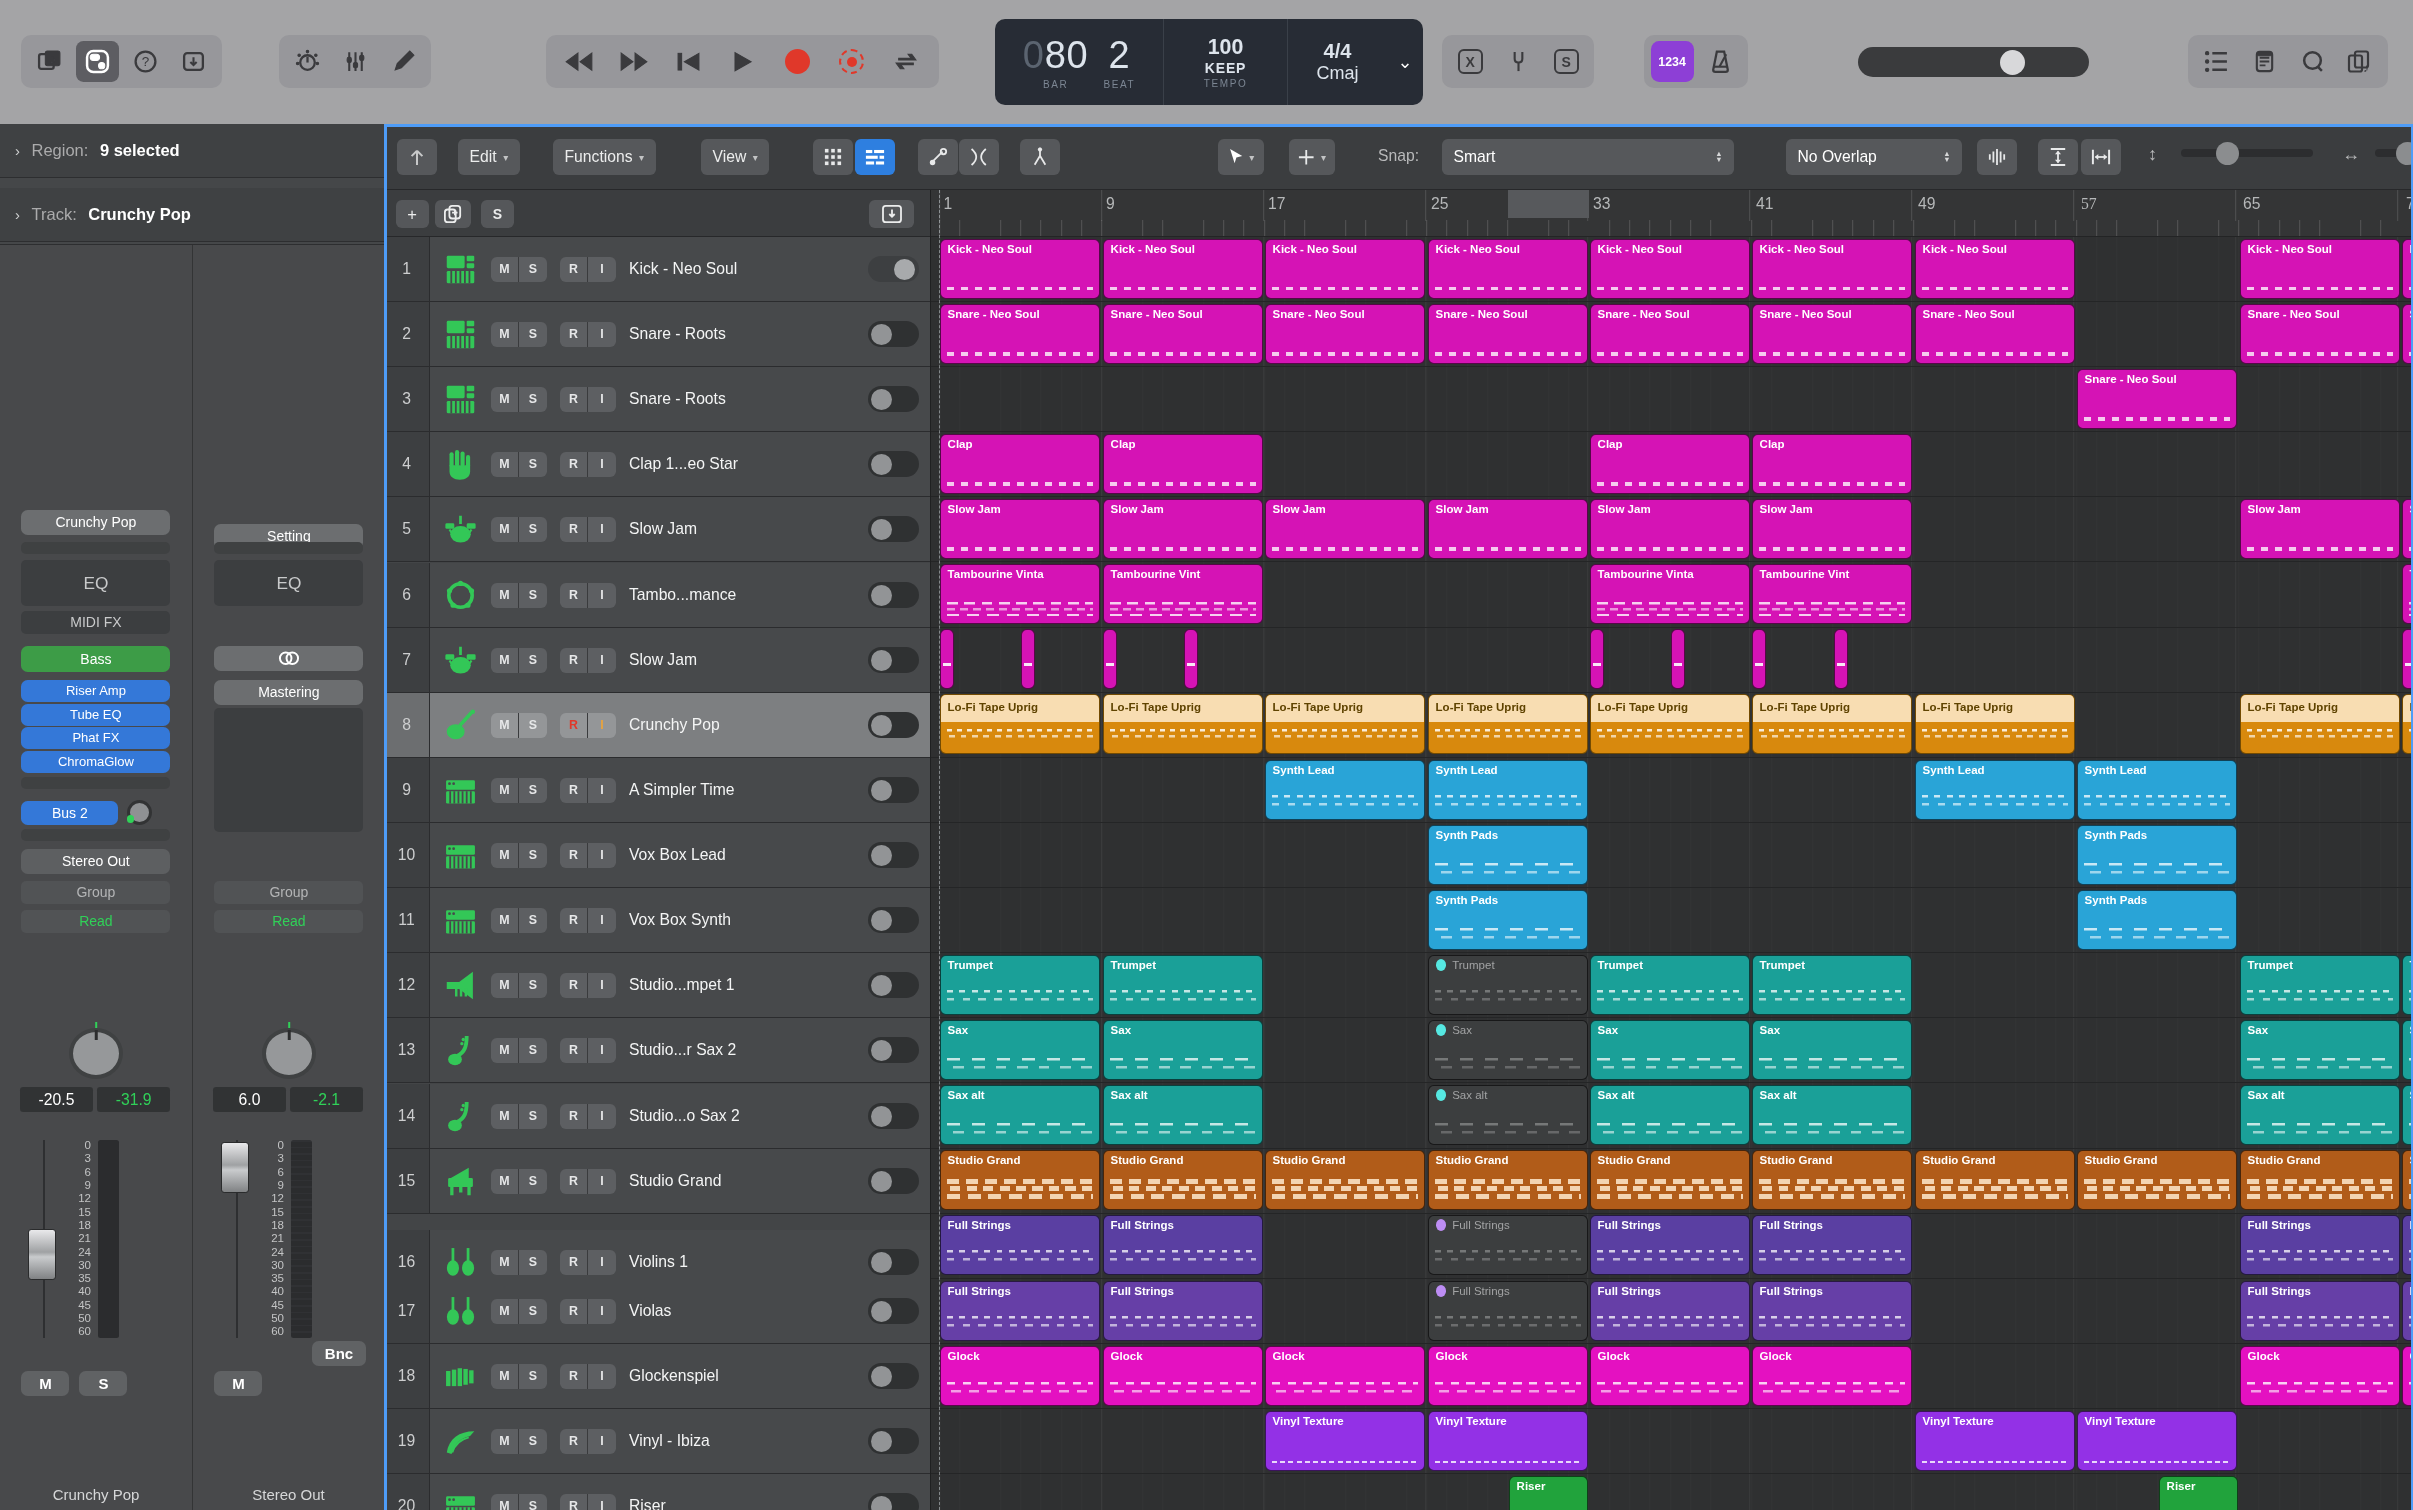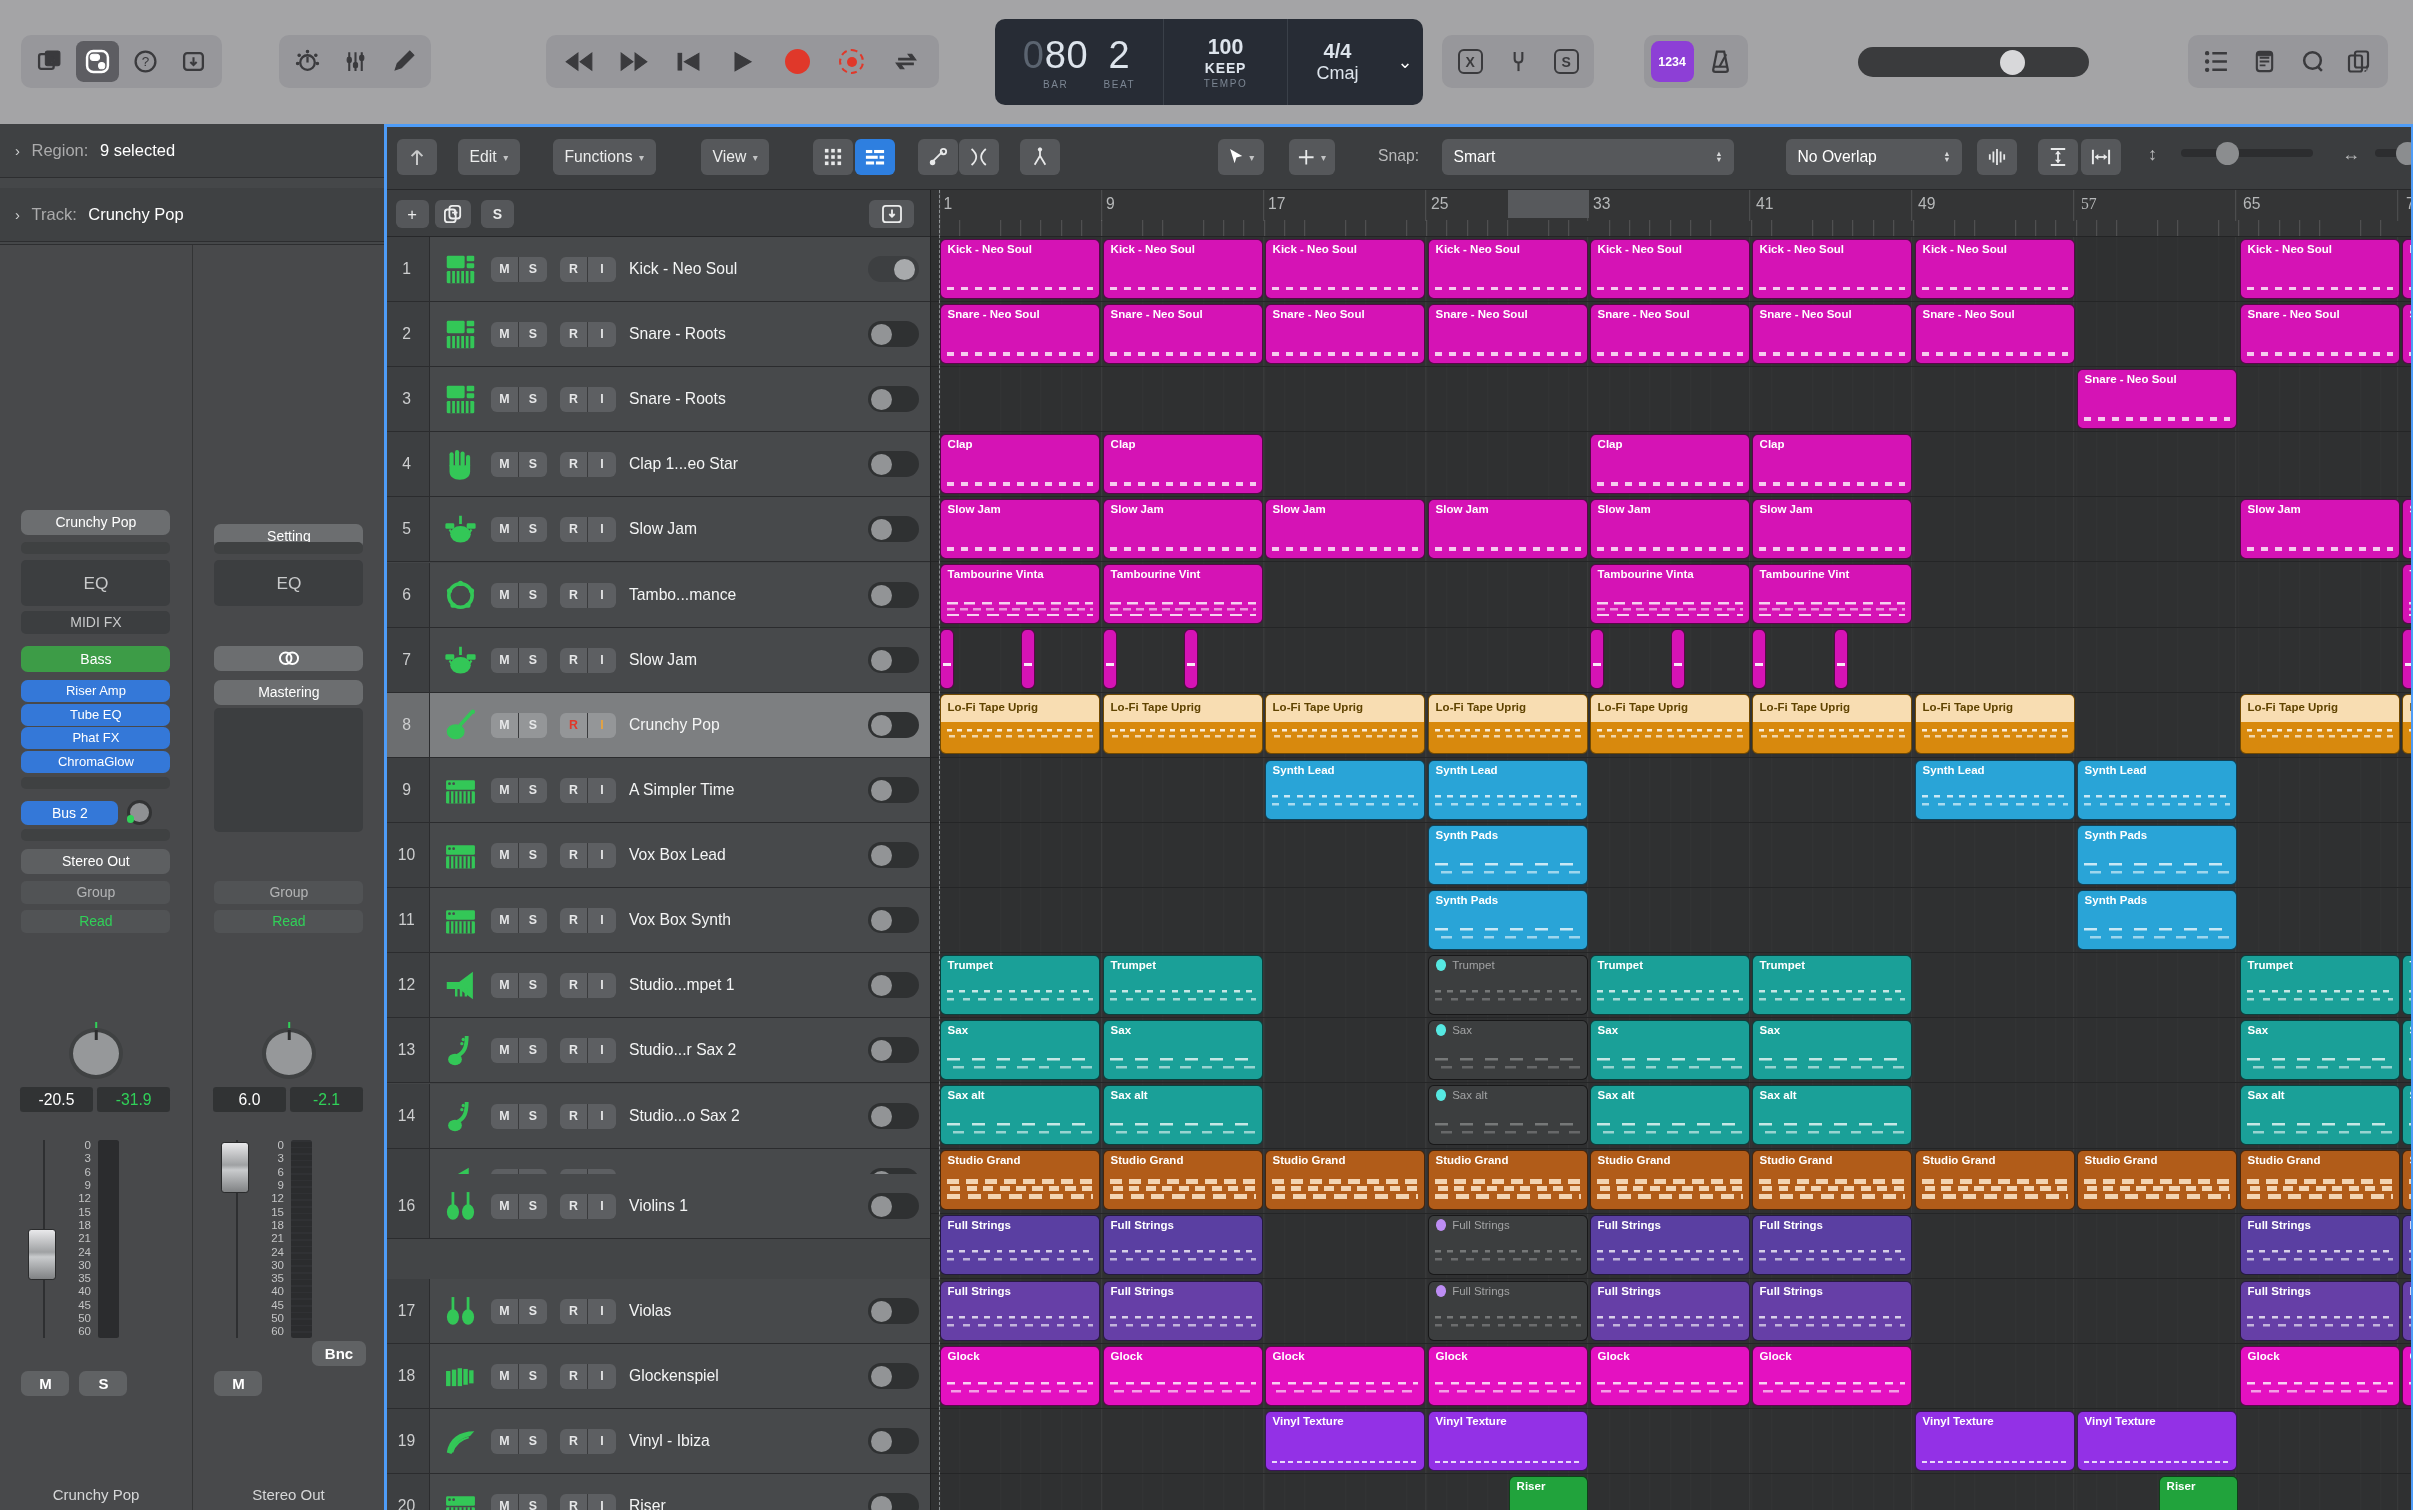--- a/index.html
+++ b/index.html
@@ -36,21 +36,21 @@
   .sq-glyph{width:25px;height:25px;border:2.1px solid #3a3a3d;border-radius:5.8px;display:flex;align-items:center;justify-content:center;font-size:14px;font-weight:700;color:#3a3a3d}
 
   
   .main{position:absolute;left:0;top:124px;width:2413px;height:1386px;display:flex}
 
   
   .inspector{width:384px;height:100%;background:#454749;position:relative;flex:none}
   .insp-hdr{height:54px;background:#3f4143;border-bottom:0.8px solid #2d2e30;display:flex;align-items:center;padding:0 15px;gap:11.5px}
   .insp-hdr .chev{color:#cfd0d1;font-size:15px}
   .insp-hdr .lab{color:#ababac;font-size:16.5px}
-  .insp-hdr .val{color:#fff;font-size:16.5px;font-weight:400}
+  .insp-hdr .val{color:#fff;font-size:16.5px;font-weight:700}
   .insp-hdr.second{margin-top:10px;background:#3f4143}
   .strips{position:absolute;top:120px;bottom:0;left:0;right:0;background:#48494b;display:flex;border-top:0.8px solid #2d2e30}
   .strip{width:192px;position:relative;padding:0 21.4px}
   .strip + .strip{border-left:0.8px solid #333435}
   .slot{position:absolute;left:21.4px;width:149px;border-radius:5px;text-align:center;font-size:14px}
   .btn-gray{background:#6c6e70;color:#fff;height:25px;line-height:25px;border-radius:6.6px}
   .btn-dark{background:#3c3e40;color:#c9cacb}
   .btn-green{background:#3d9c47;color:#fff;height:26px;line-height:26px;border-radius:6.6px}
   .btn-blue{background:#3478d8;color:#fff;height:24px;line-height:24px;border-radius:6.6px}
   .btn-dim{background:#515355;color:#b4b5b6;height:23px;line-height:23px}
@@ -951,21 +951,21 @@
               </div>
               <div class="pair">
                 <div class="pbtn">R</div>
                 <div class="pbtn">I</div>
               </div>
               <div class="tname">Studio Grand</div>
               <div class="toggle">
                 <i></i>
               </div>
             </div>
-            <div class="trow" style="top: 937px;">
+            <div class="trow" style="top: 993px;">
               <div class="tnum">16</div>
               <div class="ticon">
                 <svg viewBox="0 0 24 24">
                   <ellipse cx="6.5" cy="16" rx="4.4" ry="5.6"></ellipse>
                   <rect x="5.5" y="1.5" width="2" height="10"></rect>
                   <ellipse cx="17.5" cy="16" rx="4.4" ry="5.6"></ellipse>
                   <rect x="16.5" y="1.5" width="2" height="10"></rect>
                 </svg>
               </div>
               <div class="pair">

